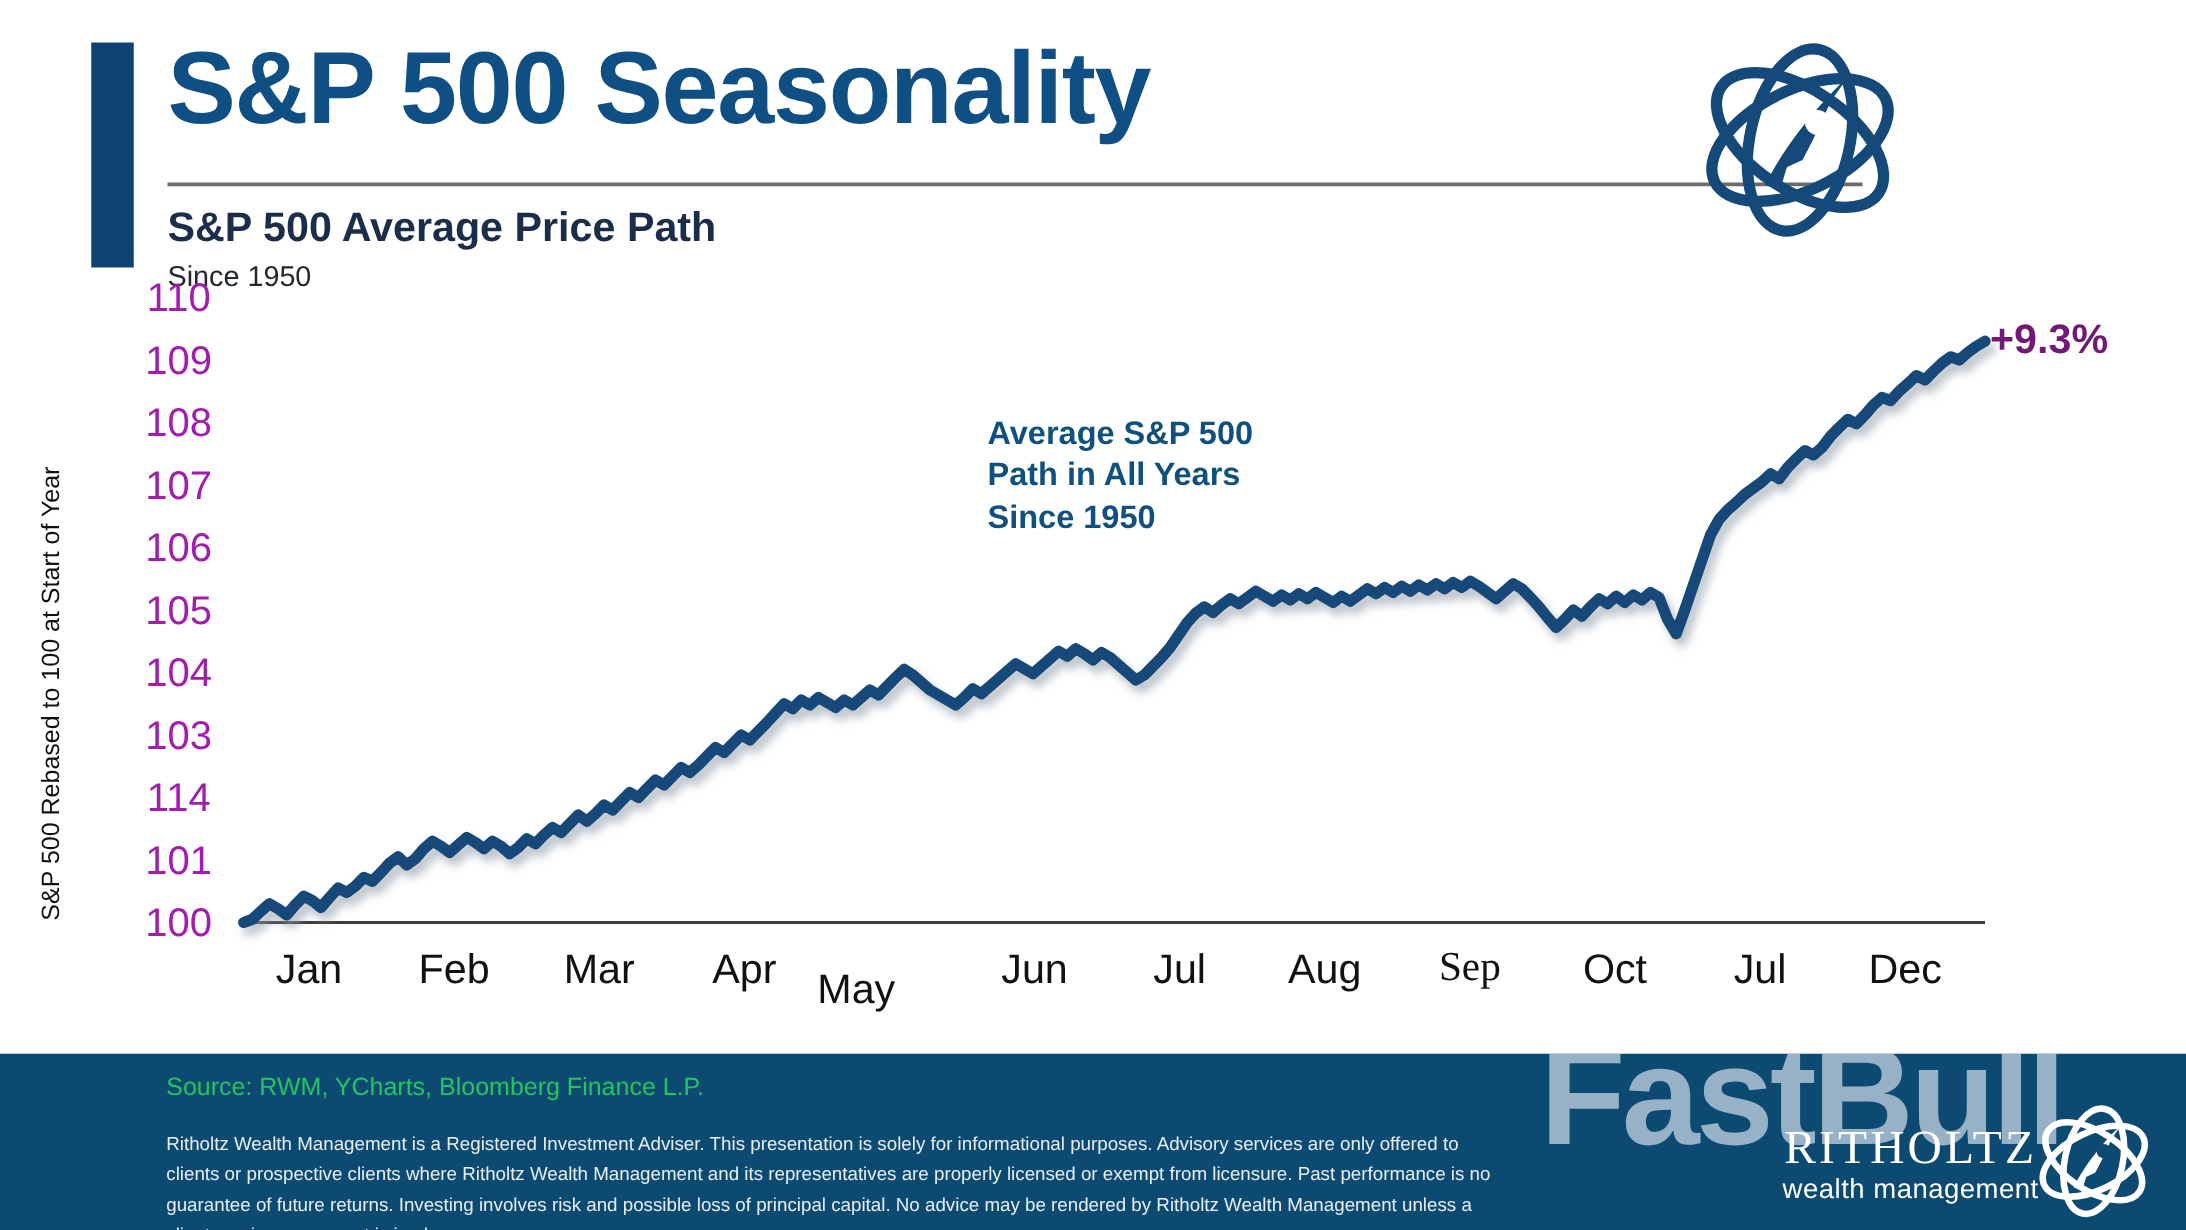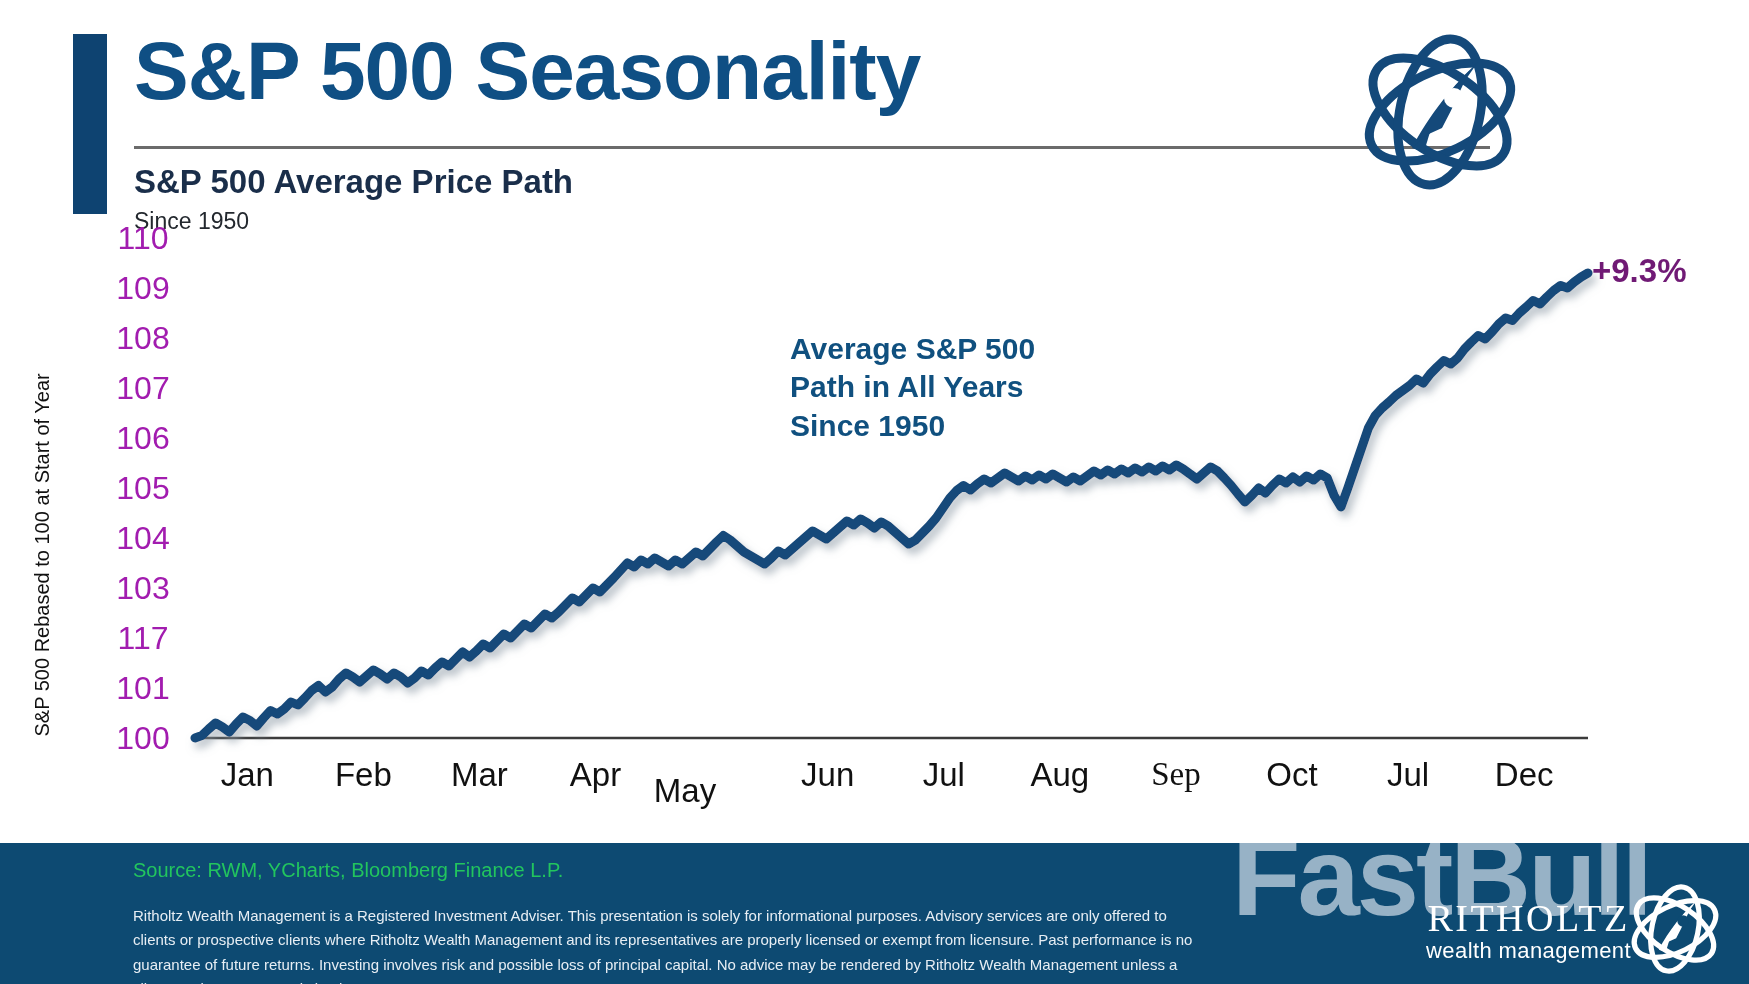--- a/index.html
+++ b/index.html
@@ -98,21 +98,21 @@
     text-align: center;
     font-size: 20px;
     color: #111111;
     transform: rotate(-90deg);
     white-space: nowrap;
   }
 
   #annotation {
     position: absolute;
     left: 790px; top: 100px;
-    font-size: 30px;
+    font-size: 26px;
     font-weight: bold;
     color: #10507f;
     line-height: 1.28;
   }
 
   #endpoint-label {
     position: absolute;
     left: 1592px; top: 22px;
     font-size: 33px;
     font-weight: bold;
@@ -211,21 +211,21 @@
   </svg>
 </div>
 
 <div id="chart-area">
 
   <div id="ylabel">S&amp;P 500 Rebased to 100 at Start of Year</div>
 
   <div id="ytick-holder">
       <div class="ytick" style="left: 100px; top: 492px;">100</div>
       <div class="ytick" style="left: 100px; top: 442px;">101</div>
-      <div class="ytick" style="left: 100px; top: 392px;">117</div>
+      <div class="ytick" style="left: 100px; top: 392px;">114</div>
       <div class="ytick" style="left: 100px; top: 342px;">103</div>
       <div class="ytick" style="left: 100px; top: 292px;">104</div>
       <div class="ytick" style="left: 100px; top: 242px;">105</div>
       <div class="ytick" style="left: 100px; top: 192px;">106</div>
       <div class="ytick" style="left: 100px; top: 142px;">107</div>
       <div class="ytick" style="left: 100px; top: 92px;">108</div>
       <div class="ytick" style="left: 100px; top: 42px;">109</div>
       <div class="ytick" style="left: 100px; top: -8px;">110</div>
     </div>
   <div id="xtick-holder">

